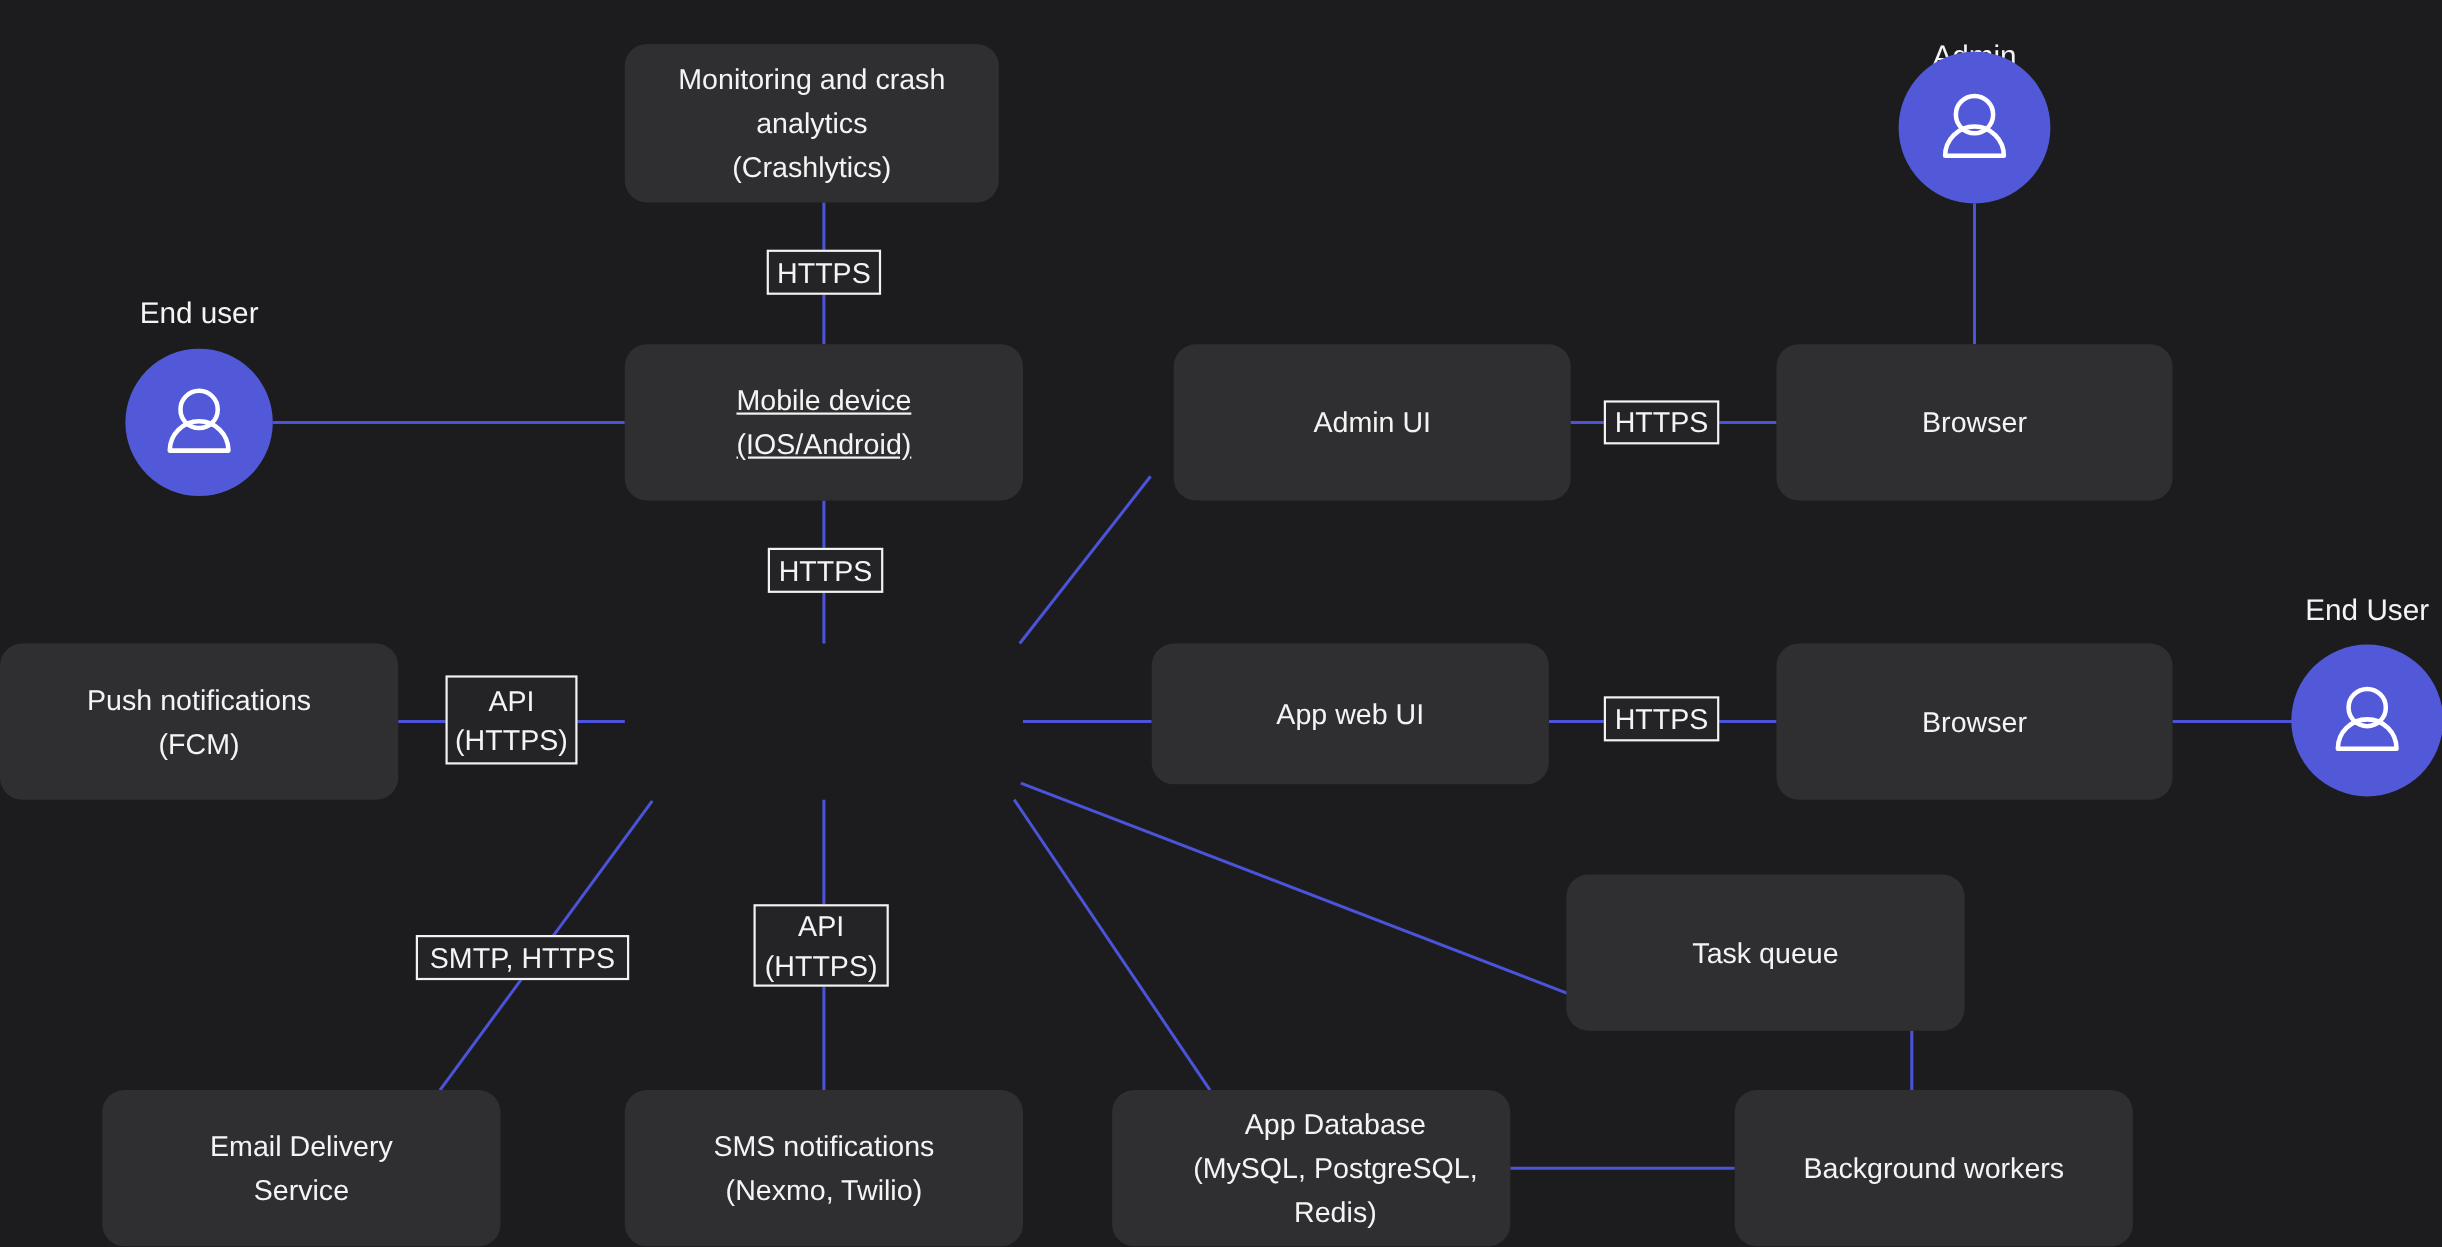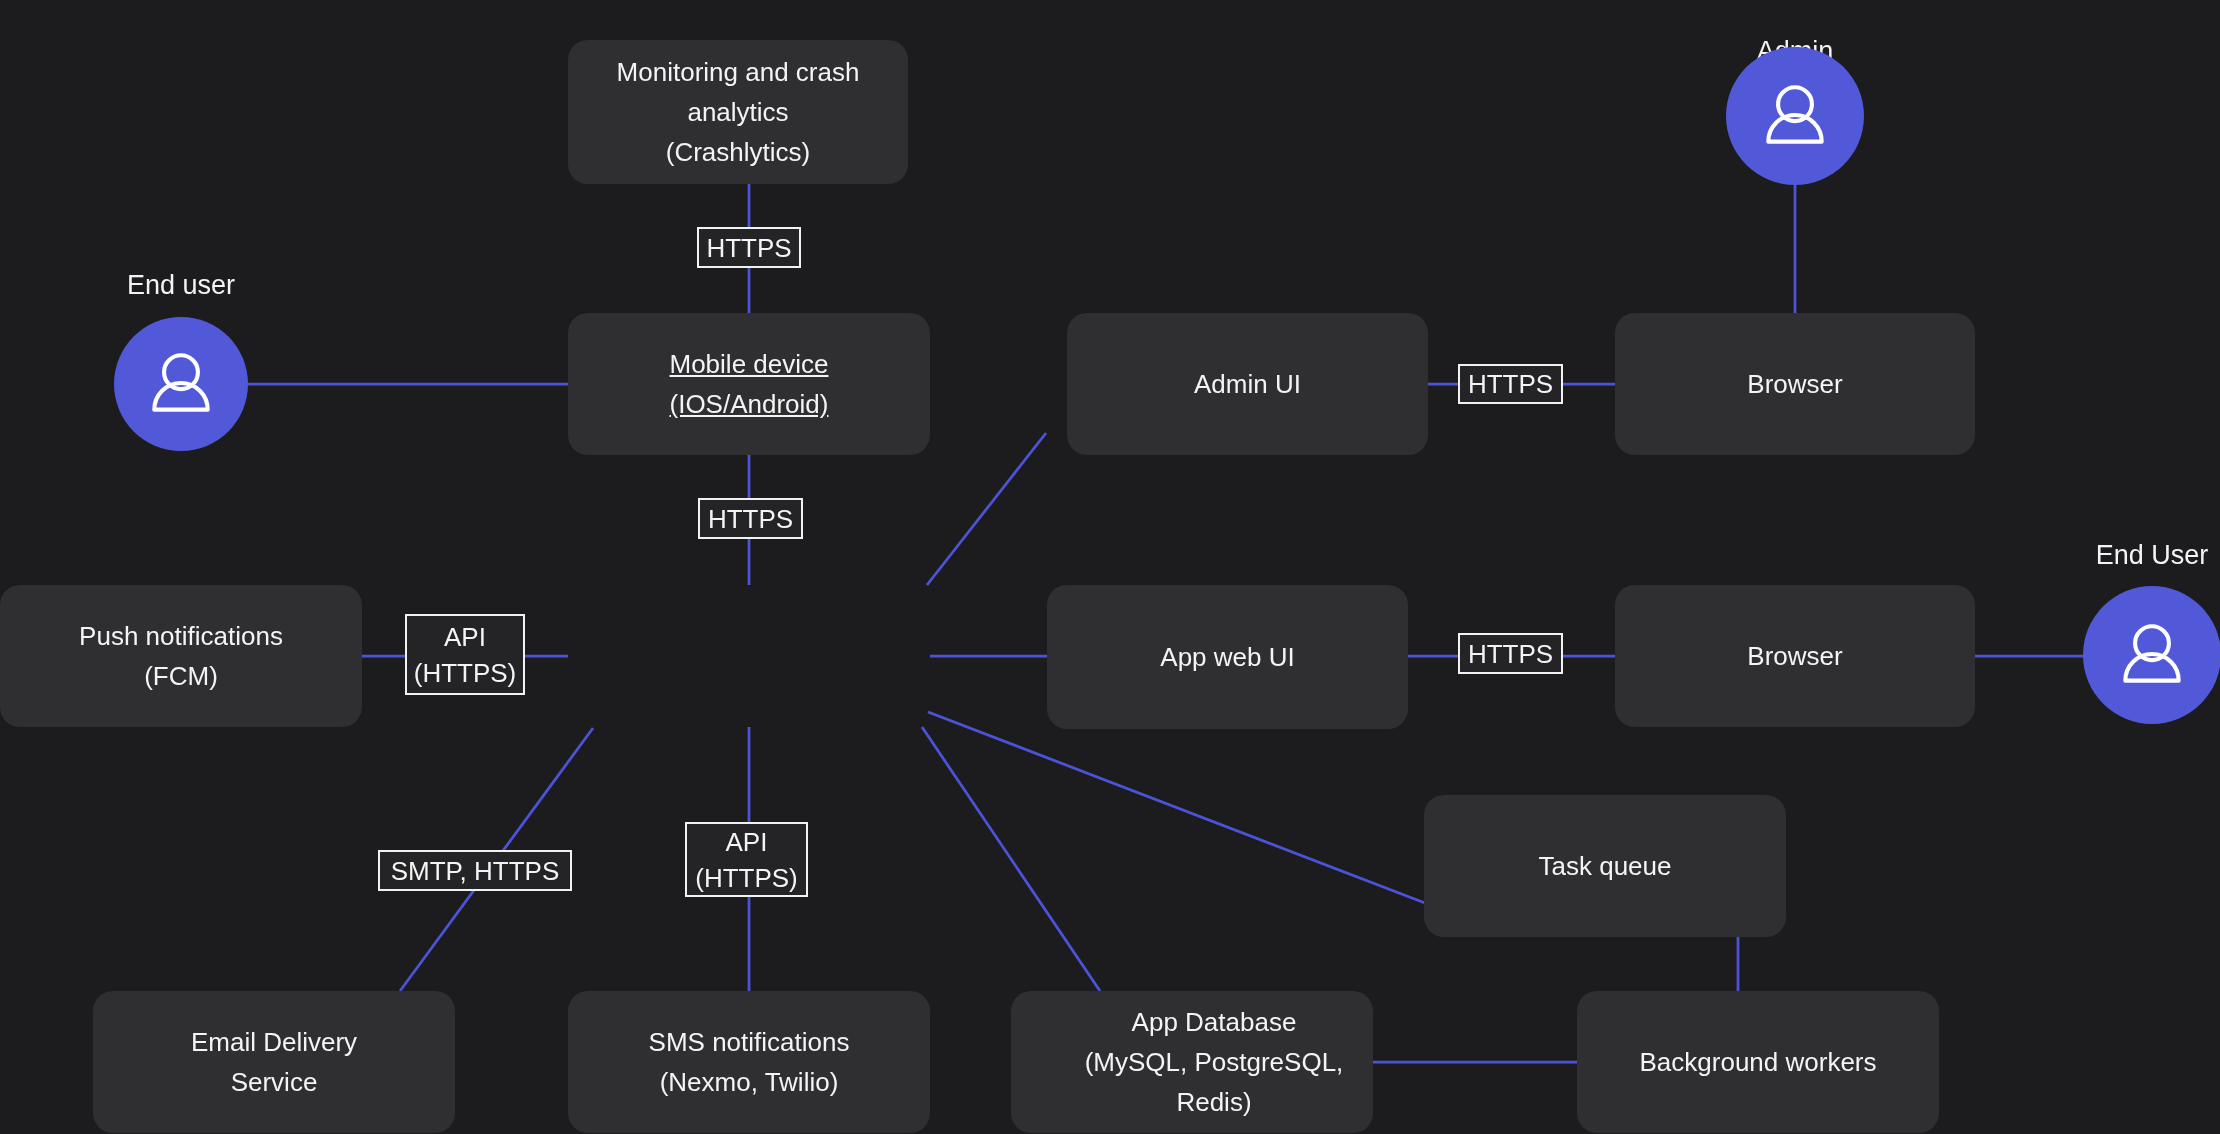--- a/index.html
+++ b/index.html
@@ -59,21 +59,21 @@
     </svg>
 <div class="node" style="left: 568px; top: 40px; width: 340px; height: 144px;"><span>Monitoring and crash
 analytics
 (Crashlytics)</span></div>
     <div class="node" style="left: 568px; top: 313px; width: 362px; height: 142px; text-decoration: underline;"><span>Mobile device
 (IOS/Android)</span></div>
     <div class="node" style="left: 1047px; top: 313px; width: 361px; height: 142px; margin-left: 20px;"><span>Admin UI</span></div>
     <div class="node" style="left: 1615px; top: 313px; width: 360px; height: 142px;"><span>Browser</span></div>
     <div class="node" style="left: 0px; top: 585px; width: 362px; height: 142px;"><span>Push notifications
 (FCM)</span></div>
-    <div class="node" style="left: 1047px; top: 585px; width: 361px; height: 144px;"><span>App web UI</span></div>
+    <div class="node" style="left: 1047px; top: 585px; width: 361px; height: 128px;"><span>App web UI</span></div>
     <div class="node" style="left: 1615px; top: 585px; width: 360px; height: 142px;"><span>Browser</span></div>
     <div class="node" style="left: 1424px; top: 795px; width: 362px; height: 142px;"><span>Task queue</span></div>
     <div class="node" style="left: 568px; top: 991px; width: 362px; height: 142px;"><span>SMS notifications
 (Nexmo, Twilio)</span></div>
     <div class="node" style="left: 93px; top: 991px; width: 362px; height: 142px;"><span>Email Delivery
 Service</span></div>
     <div class="node" style="left: 1011px; top: 991px; width: 362px; height: 142px; padding-left: 44px;"><span>App Database
 (MySQL, PostgreSQL,
 Redis)</span></div>
     <div class="node" style="left: 1577px; top: 991px; width: 362px; height: 142px;"><span>Background workers</span></div>

